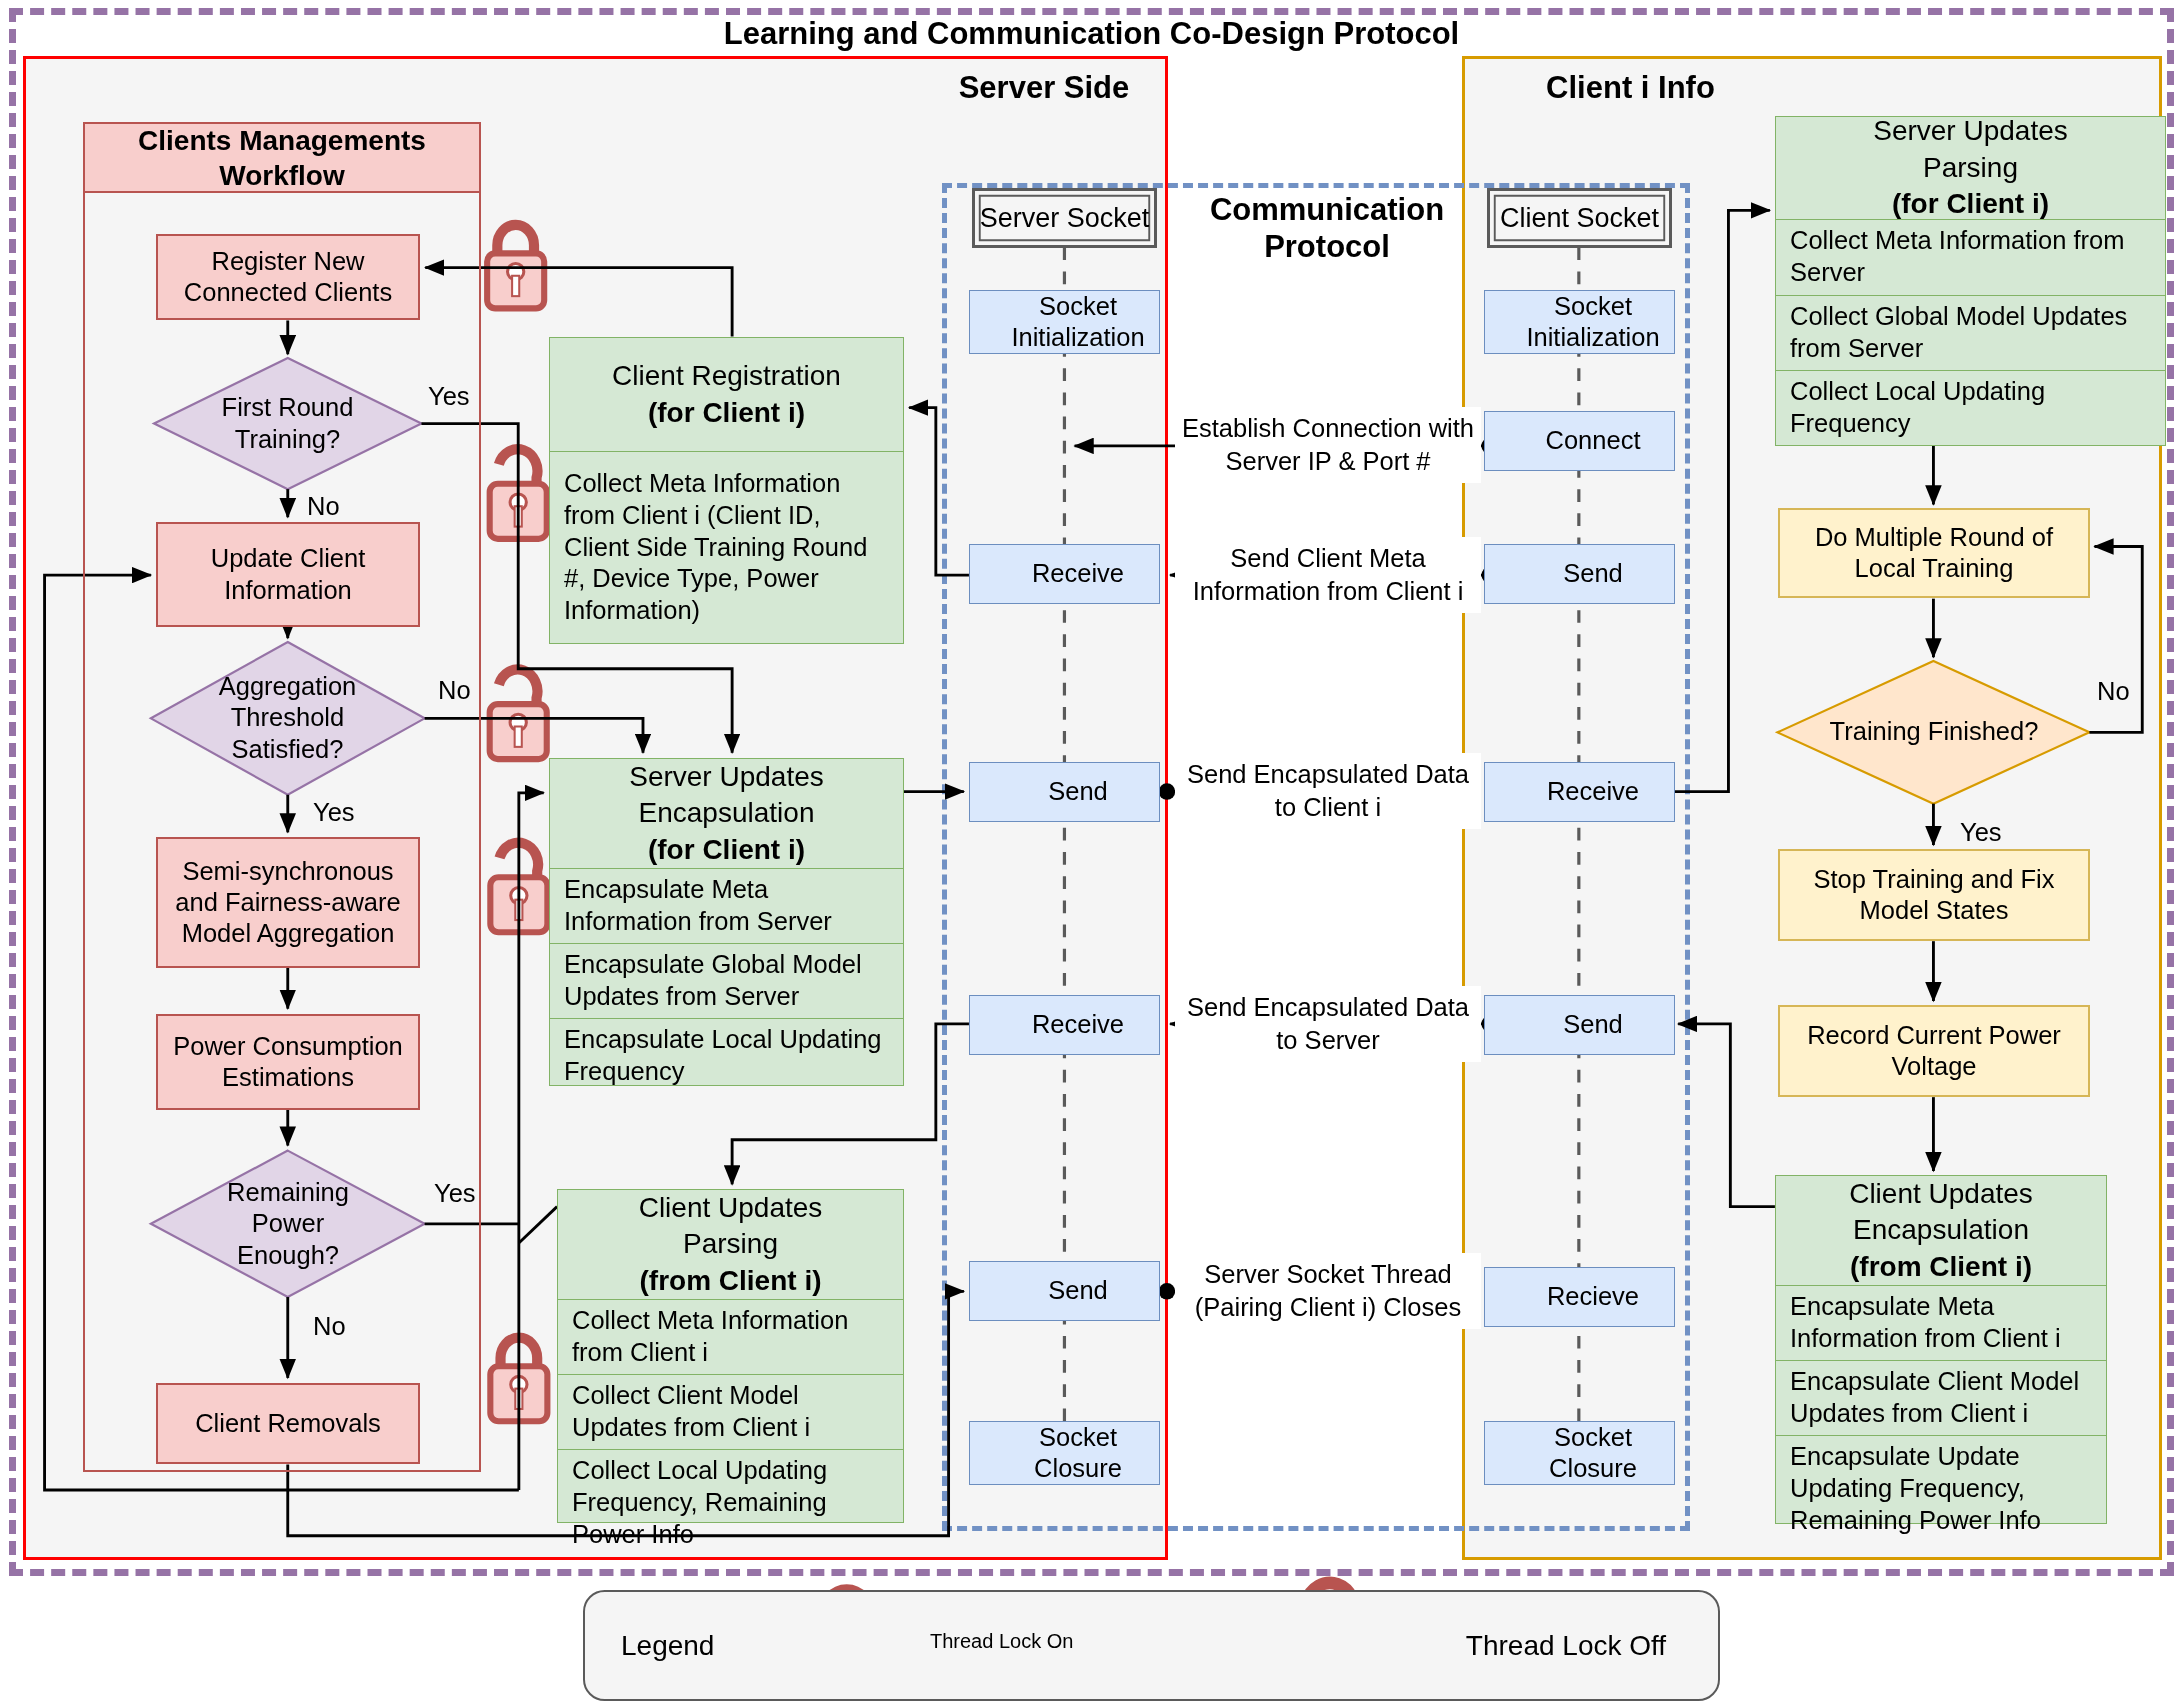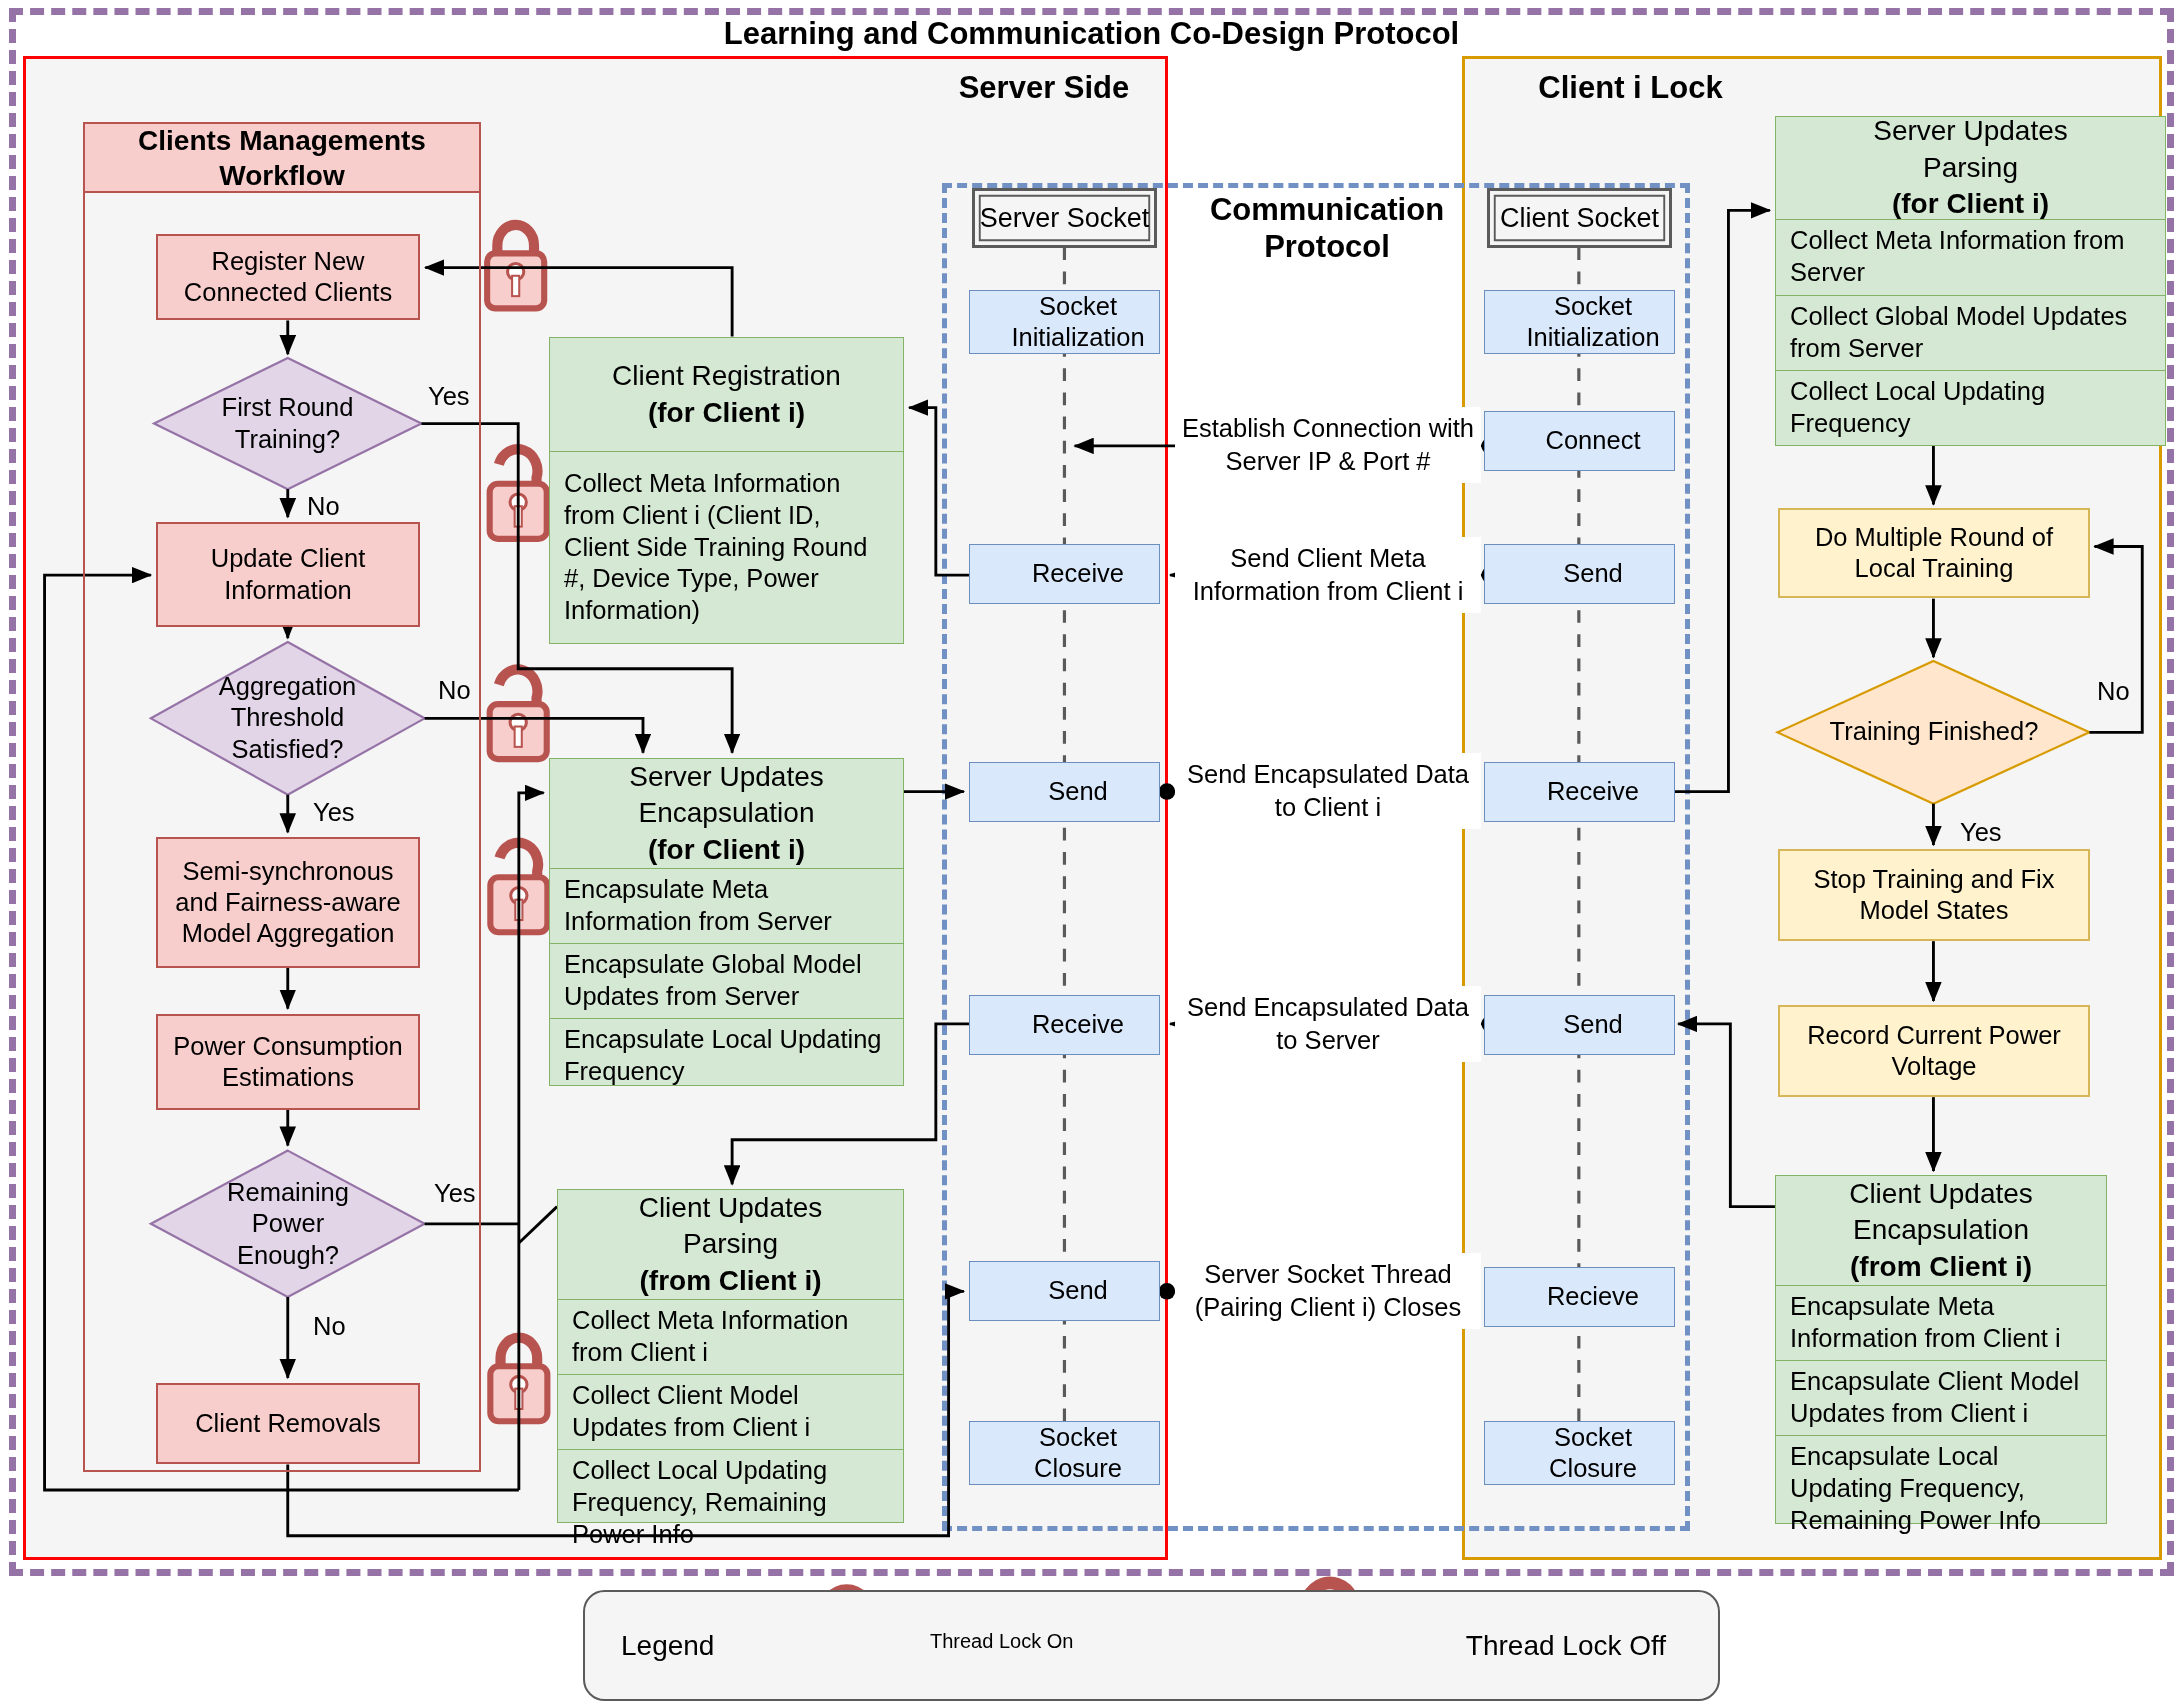--- a/index.html
+++ b/index.html
@@ -127,21 +127,21 @@
       <circle cx="2340" cy="1608" r="13"></circle>
       <circle cx="1833" cy="2028" r="13"></circle>
     </g>
 
     <use href="#lock-closed" transform="translate(1330,2582) scale(2)"></use>
     <use href="#lock-open" transform="translate(2090,2582) scale(2)"></use>
   </svg>
 
   <div class="abs hdr z2" style="left:0;top:15.3px;width:2183px;">Learning and Communication Co-Design Protocol</div>
   <div class="abs hdr z2" style="left:904px;top:69px;width:280px;">Server Side</div>
-  <div class="abs hdr z2" style="left:1484px;top:69px;width:293px;">Client i Lock</div>
+  <div class="abs hdr z2" style="left:1484px;top:69px;width:293px;">Client i Info</div>
   <div class="abs hdr z2" style="left:1168px;top:191px;width:318px;">Communication Protocol</div>
 
   <div class="abs sockbox z2" style="left:972px;top:188px;width:185px;height:60px;">
     <span>Server Socket</span>
   </div>
   <div class="abs sockbox z2" style="left:1487px;top:188px;width:185px;height:60px;">
     <span>Client Socket</span>
   </div>
 
   <div class="abs wf-rect z2" style="left:83px;top:122px;width:398px;height:1350px;"></div>
@@ -319,21 +319,21 @@
       <span style="max-width:210px;">Client Updates Encapsulation</span>
       <span class="sub">(from Client i)</span>
     </div>
     <div class="grow" style="height:69px;">
       <span>Encapsulate Meta Information from Client i</span>
       </div>
     <div class="grow" style="height:69px;">
       <span>Encapsulate Client Model Updates from Client i</span>
       </div>
     <div class="grow" style="flex:1;">
-      <span>Encapsulate Local Updating Frequency, Remaining Power Info</span>
+      <span>Encapsulate Update Updating Frequency, Remaining Power Info</span>
       </div>
   </div>
 
   <div class="abs legend z2" style="left:583px;top:1590px;width:1137px;height:111px;"></div>
   <div class="abs lbl z3" style="left:621px;top:1629px;font-size:28px;">Legend</div>
   <div class="abs lbl z3" style="left:930px;top:1629px;width:280px;font-size:20px;">Thread Lock On</div>
   <div class="abs lbl z3" style="left:1413px;top:1629px;width:306px;font-size:28px;text-align:center;">Thread Lock Off</div>
 
 </div>
 

